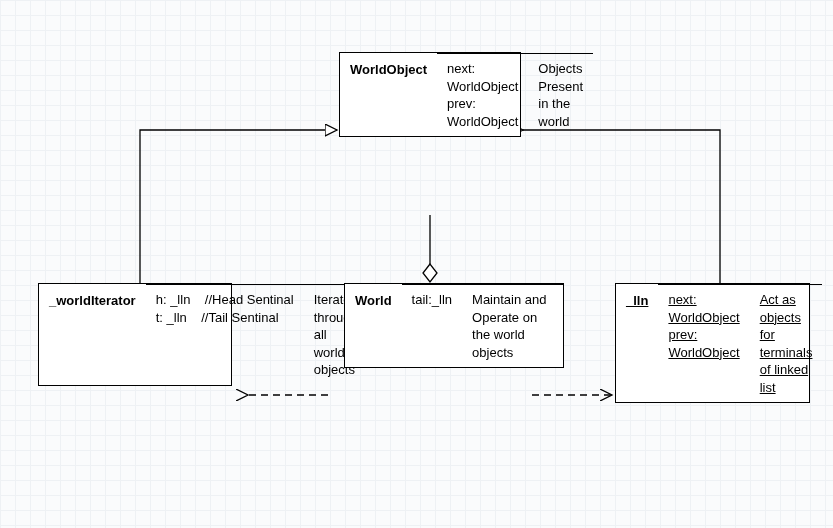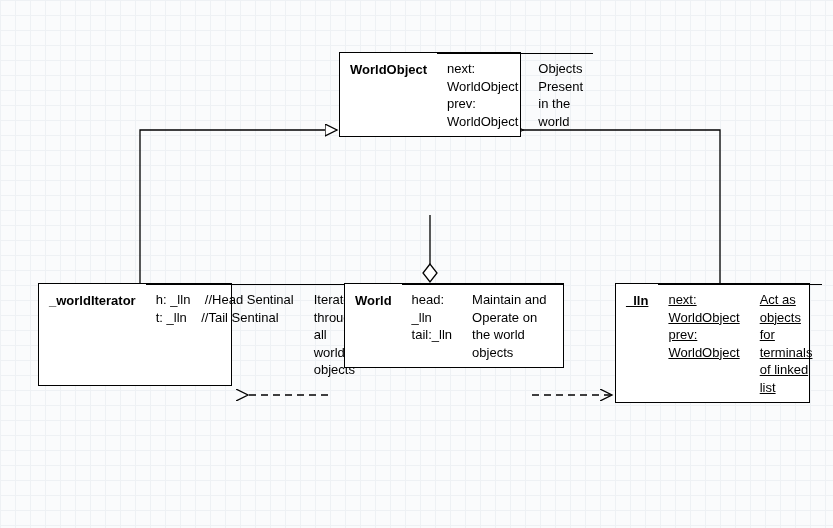--- a/index.html
+++ b/index.html
@@ -108,21 +108,20 @@
     <div class="section">
       <div class="nowrap">h: _lln    //Head Sentinal</div>
       <div class="nowrap">t: _lln    //Tail Sentinal</div>
     </div>
     <div class="section">Iterate through all world objects</div>
   </div>
 
   <div class="class-box" style="left:344px; top:283px; width:220px;">
     <div class="section first">World</div>
     <div class="section">
-      <div>head: _lln</div>
       <div>tail:_lln</div>
     </div>
     <div class="section"> Maintain and Operate on the world objects</div>
   </div>
 
   <div class="class-box" style="left:615px; top:283px; width:195px;text-decoration:underline;">
     <div class="section first">_lln</div>
     <div class="section">
       <div>next: WorldObject</div>
       <div>prev: WorldObject</div>

